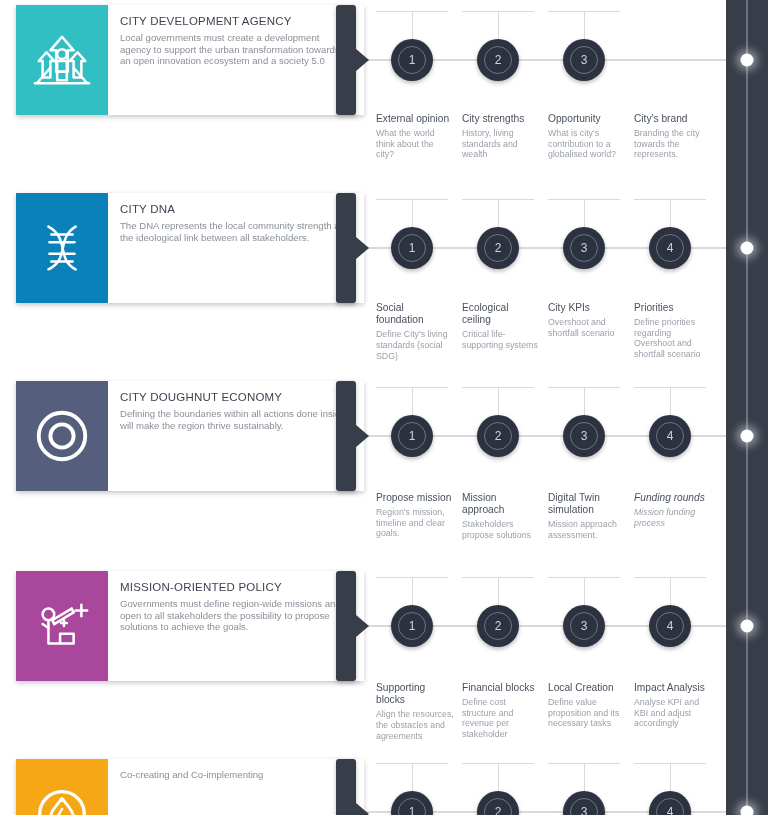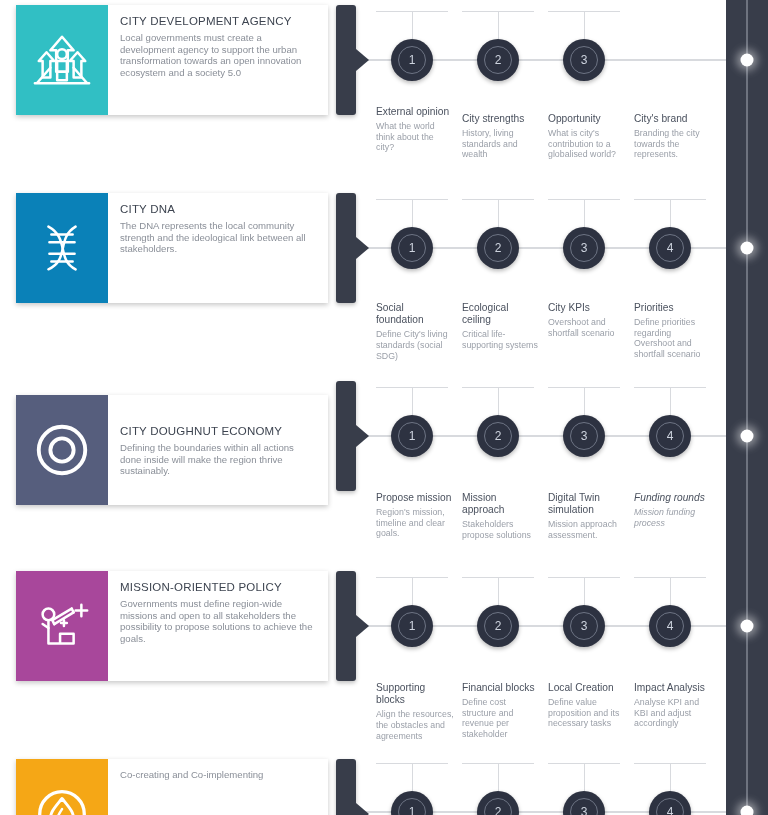--- a/index.html
+++ b/index.html
@@ -29,21 +29,21 @@
     background:#ffffff; transform:translate(-50%,-50%);
     box-shadow:0 0 9px 4px rgba(255,255,255,.45);
   }
 
   
   .row{position:absolute; left:0; width:768px;}
 
   
   .card{
     position:absolute; left:16px; top:0;
-    width:312px; height:110px;
+    width:348px; height:110px;
     background:#ffffff;
     box-shadow:0 2px 5px rgba(0,0,0,.22);
     display:flex;
     z-index:3;
   }
   .card .tile{
     width:92px; height:110px; flex:0 0 92px;
     display:flex; align-items:center; justify-content:center;
   }
   .card .tile svg{width:62px;height:62px;display:block;}
@@ -154,21 +154,21 @@
           <span class="num">2</span>
         </div>
       </div>
       <div class="tick" style="left: 548px; width: 72px; top: 11px;"></div>
       <div class="stem" style="left: 584px; top: 11px; height: 28px;"></div>
       <div class="node" style="left: 584px; top: 60px;">
         <div class="ring">
           <span class="num">3</span>
         </div>
       </div>
-      <div class="step" style="left: 376px; top: 106px;">
+      <div class="step" style="left: 376px; top: 113px;">
         <p class="sttl">External opinion</p>
         <p class="sdesc">What the world think about the city?</p>
       </div>
       <div class="step" style="left: 462px; top: 113px;">
         <p class="sttl">City strengths</p>
         <p class="sdesc">History, living standards and wealth</p>
       </div>
       <div class="step" style="left: 548px; top: 113px;">
         <p class="sttl">Opportunity</p>
         <p class="sdesc">What is city's contribution to a globalised world?</p>
@@ -236,21 +236,21 @@
         <p class="sttl">City KPIs</p>
         <p class="sdesc">Overshoot and shortfall scenario</p>
       </div>
       <div class="step" style="left: 634px; top: 302px;">
         <p class="sttl">Priorities</p>
         <p class="sdesc">Define priorities regarding Overshoot and shortfall scenario</p>
       </div>
     </div>
     <div class="row" style="top: 0px;">
       <div class="track" style="top: 435px;"></div>
-      <div class="card" style="top: 395px; align-items: center;">
+      <div class="card" style="top: 381px;">
         <div class="tile" style="background: rgb(86, 94, 125);">
           <svg viewBox="0 0 64 64" fill="none" stroke="#ffffff" stroke-width="2.6" stroke-linecap="round" stroke-linejoin="round">
             <circle cx="32" cy="32" r="24" stroke-width="4"></circle>
             <circle cx="32" cy="32" r="12" stroke-width="4"></circle>
           </svg>
         </div>
         <div class="body">
           <p class="ctitle">CITY DOUGHNUT ECONOMY</p>
           <p class="cdesc">Defining the boundaries within all actions done inside will make the region thrive sustainably.</p>
         </div>

